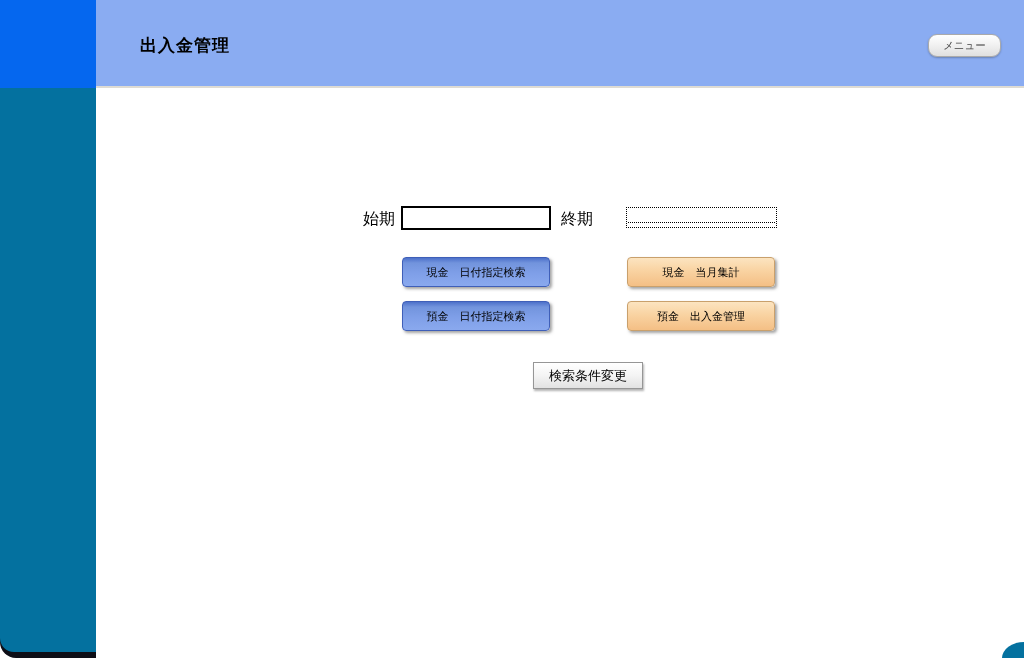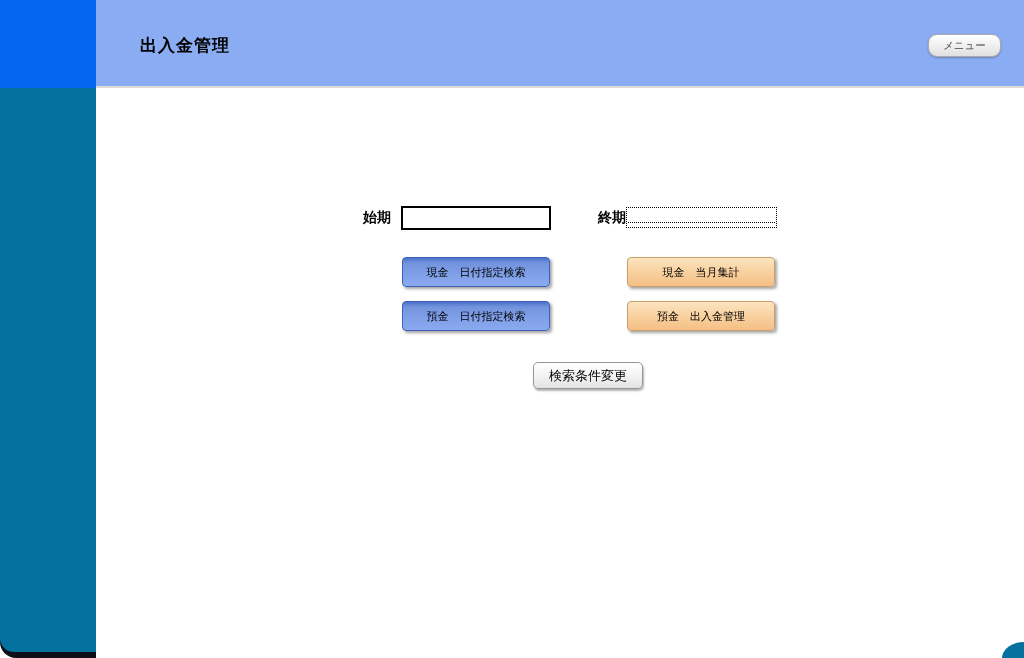--- a/index.html
+++ b/index.html
@@ -56,24 +56,24 @@
   
   .corner-curve {
     position: absolute; right: 0; bottom: 0; width: 22px; height: 16px;
     background: #04719f;
     border-top-left-radius: 100% 100%;
   }
 
   
   .field-label {
     position: absolute;
-    font-size: 14px; color: #000000; font-weight: bold;
+    font-size: 16px; color: #000000;
   }
   #label-start { left: 363px; top: 209px; }
-  #label-end   { left: 598px; top: 209px; }
+  #label-end   { left: 561px; top: 209px; }
 
   
   .input-start {
     position: absolute; left: 401px; top: 206px;
     width: 150px; height: 24px;
     background: #ffffff;
     border: 2px solid #000000;
     font-size: 13px; padding: 0 4px;
     font-family: "Liberation Sans", "DejaVu Sans", sans-serif;
     outline: none;
@@ -122,21 +122,21 @@
   #btn-deposit-search { left: 402px; top: 301px; }
   #btn-deposit-month  { left: 627px; top: 301px; }
 
   .btn-gray {
     position: absolute; left: 533px; top: 362px;
     width: 110px; height: 27px;
     display: flex; align-items: center; justify-content: center;
     font-size: 13px; color: #000000;
     background: linear-gradient(180deg, #ffffff 0%, #f4f4f4 50%, #e2e2e2 100%);
     border: 1px solid #969696;
-    border-radius: 5px;
+    border-radius: 0;
     cursor: pointer;
     box-shadow: 1px 2px 2px rgba(0,0,0,0.3);
     font-family: "Liberation Sans", "DejaVu Sans", sans-serif;
   }
 </style>
 </head>
 <body>
 
 <div class="stage">
 

